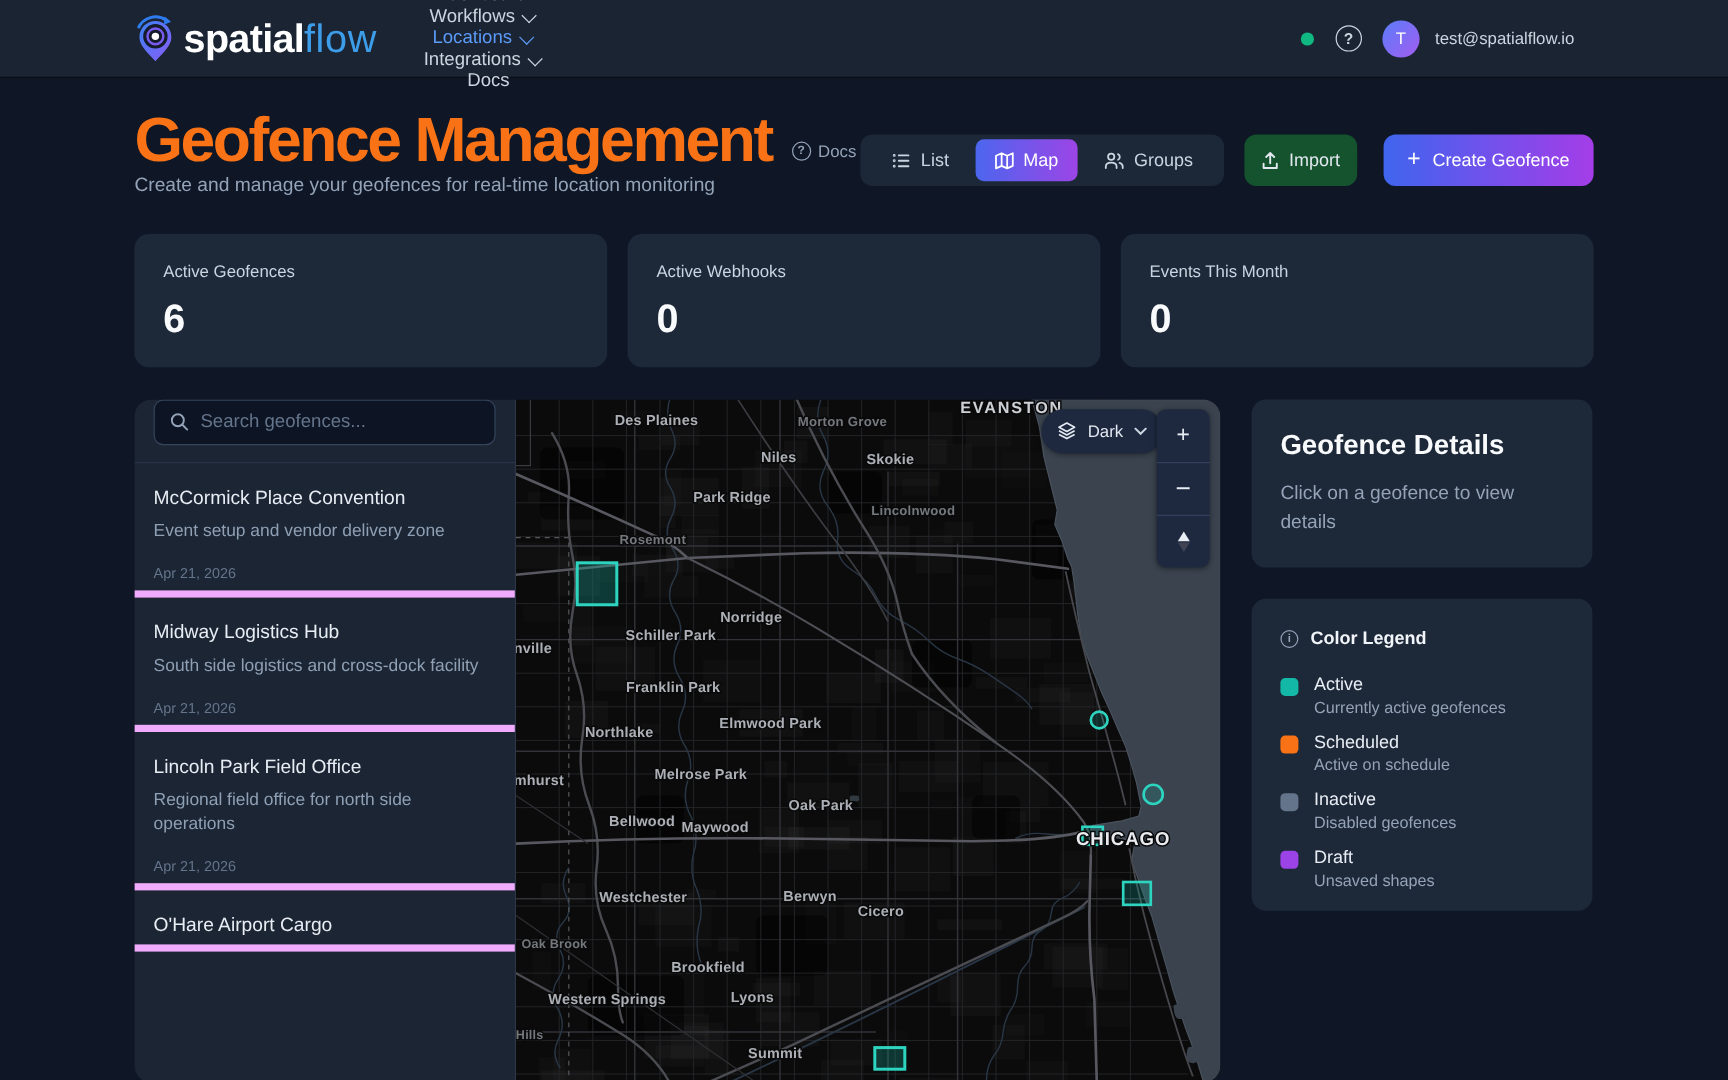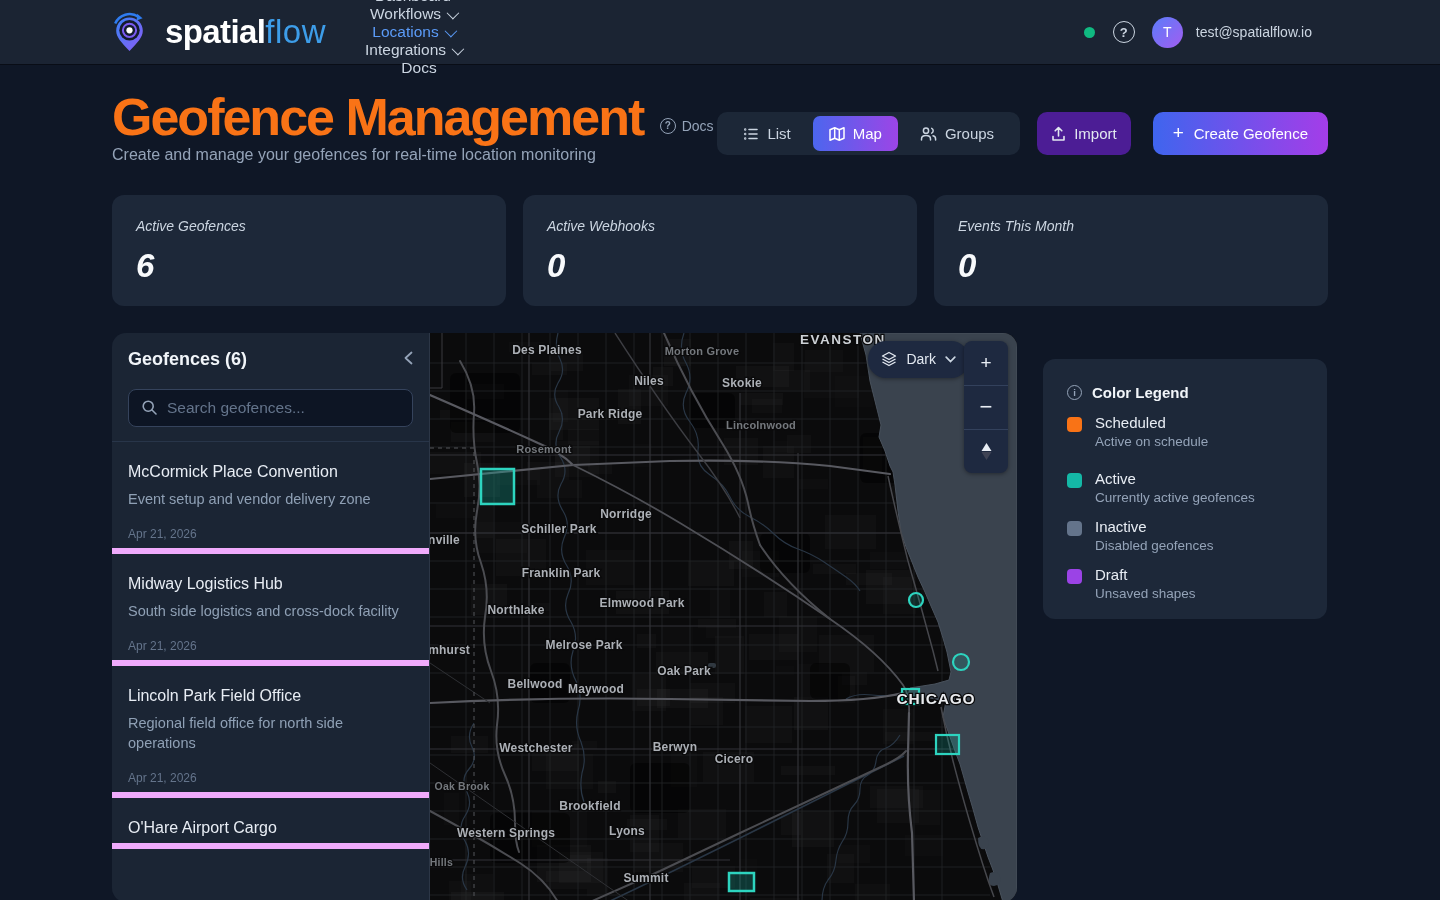--- a/index.html
+++ b/index.html
@@ -4,21 +4,21 @@
 <title>SpatialFlow — Geofence Management</title>
 <style>
 * { margin:0; padding:0; box-sizing:border-box; }
 html,body { width:1440px; height:900px; overflow:hidden; }
 body { background:#0f1726; font-family:"Liberation Sans", sans-serif; color:#e2e8f0; }
 .wrap { width:1216px; margin:0 auto; }
 
 
 .nav { height:64px; background:#1b2433; box-shadow:0 1px 0 rgba(0,0,0,0.4); }
 .nav-in { width:1216px; margin:0 auto; height:64px; display:flex; align-items:center; padding-right:16px; }
-.brand { display:flex; align-items:center; gap:18px; }
+.brand { display:flex; align-items:center; gap:6px; }
 .brand-txt { font-size:33px; font-weight:bold; letter-spacing:-0.6px; color:#fff; }
 .brand-txt .flow { font-weight:normal; color:#3d9de9; letter-spacing:0.5px; }
 .nav-links { display:flex; align-items:center; margin-left:39px;flex-direction:column; }
 .nav-links a { text-decoration:none; color:#cbd5e1; font-size:15.5px; margin-right:33px; display:flex; align-items:center; gap:6px; }
 .nav-links a.active { color:#5b9bf8; }
 .nav-links a.docs { margin-left:12px; }
 .chev { width:9px; height:9px; border-right:1.8px solid currentColor; border-bottom:1.8px solid currentColor; transform:rotate(45deg) translateY(-2px); display:inline-block; }
 .nav-right { margin-left:auto; display:flex; align-items:center; }
 .dot-green { width:11px; height:11px; border-radius:50%; background:#10b981; }
 .help { width:22px; height:22px; border-radius:50%; border:1.6px solid #cbd5e1; color:#cbd5e1; font-size:13px; font-weight:bold; display:flex; align-items:center; justify-content:center; margin-left:18px; }
@@ -28,27 +28,27 @@
 
 .pagehead { position:relative; margin-top:32px; }
 h1 { font-size:52px; line-height:42px; font-weight:bold; color:#f97316; letter-spacing:-2px; display:inline; }
 .docs-tip { display:inline-flex; align-items:center; gap:6px; color:#94a3b8; font-size:14px; margin-left:12px; position:relative; top:-6px; }
 .qicon { width:16px; height:16px; border-radius:50%; border:1.4px solid #94a3b8; font-size:10px; font-weight:bold; display:inline-flex; align-items:center; justify-content:center; }
 .sub { font-size:16px; line-height:18px; color:#94a3b8; margin-top:6px; }
 .headbtns { position:absolute; right:0; top:16px; display:flex; align-items:center; }
 .seg { display:flex; align-items:center; background:#1c2737; border-radius:10px; padding:4px; height:43px; }
 .seg .s-item { display:flex; align-items:center; gap:8px; color:#cbd5e1; font-size:15px; padding:0 22px; height:35px; border-radius:7px; }
 .seg .s-item.on { padding:0 16px; background:linear-gradient(90deg,#4c66ee,#9c45e6); color:#fff; }
-.btn-import { display:flex; align-items:center; gap:8px; background:#4c1d95; color:#e2e8f0; font-size:15px; height:43px; padding:12px 14px; border-radius:10px; margin-left:17px; }
+.btn-import { display:flex; align-items:center; gap:8px; background:#14532d; color:#e2e8f0; font-size:15px; height:43px; padding:12px 14px; border-radius:10px; margin-left:17px; }
 .btn-create { display:flex; align-items:center; gap:10px; background:linear-gradient(90deg,#3f65ee,#a43de8); color:#fff; font-size:15px; height:43px; padding:0 20px; border-radius:10px; margin-left:22px; }
 .plus { font-size:19px; font-weight:normal; position:relative; top:-1px; }
 
 
 .stats { display:flex; gap:17px; margin-top:31px; }
-.stat { flex:1; background:#1d2839; border-radius:12px; padding:23px 24px; height:111px;font-style:italic; }
+.stat { flex:1; background:#1d2839; border-radius:12px; padding:23px 24px; height:111px; }
 .stat .lbl { font-size:14px; color:#cbd5e1; }
 .stat .num { font-size:33px; line-height:33px; font-weight:bold; color:#f8fafc; margin-top:15px; }
 
 
 .main { display:flex; gap:26px; margin-top:27px; height:569px; }
 .mapcard { width:905px; display:flex; border-radius:14px; overflow:hidden; }
 .panel { width:318px; background:#1b2534; border-right:1px solid rgba(148,163,184,0.14); flex-shrink:0; }
 .panel-head { display:flex; align-items:center; justify-content:space-between; padding:14px 16px 17px; }
 .panel-head .t { font-size:18px; line-height:25px; font-weight:bold; color:#f1f5f9; }
 .collapse { color:#94a3b8; font-size:15px; }
@@ -172,26 +172,20 @@
       </div>
     <div class="stat">
         <div class="lbl">Events This Month</div>
         <div class="num">0</div>
       </div>
   </div>
 
   <div class="main">
     <div class="mapcard">
       <div class="panel">
-        <div class="panel-head">
-          <div class="t">Geofences (6)</div>
-          <div class="collapse"><svg width="9" height="14" viewBox="0 0 9 14" fill="none" stroke="#94a3b8" stroke-width="1.8" stroke-linecap="round" stroke-linejoin="round">
-                <path d="M7.5 1.5 L1.5 7 L7.5 12.5"></path>
-              </svg></div>
-        </div>
         <div class="searchbox">
           <svg width="17" height="17" viewBox="0 0 17 17" fill="none" stroke="#94a3b8" stroke-width="1.6" stroke-linecap="round">
               <circle cx="7.2" cy="7.2" r="5"></circle>
               <path d="M11 11 L15 15"></path>
             </svg>
           <span>Search geofences...</span>
         </div>
         <div class="glist">
           <div class="gitem">
             <div class="n">McCormick Place Convention</div>
@@ -470,36 +464,40 @@
           <div class="zbtn">
               <svg width="13" height="19" viewBox="0 0 13 19">
                 <path d="M6.5 1 L11.5 9 H1.5 Z" fill="#e8edf4"></path>
                 <path d="M6.5 18 L11.5 10 H1.5 Z" fill="#3f4354"></path>
               </svg>
             </div>
         </div>
       </div>
     </div>
     <div class="rcol">
+      <div class="card">
+        <h2>Geofence Details</h2>
+        <div class="muted">Click on a geofence to view details</div>
+      </div>
       <div class="card legend">
         <div class="leg-head"><span class="icirc">i</span>Color Legend</div>
+        <div class="leg-item" style="margin-top:20px;">
+            <div class="sw" style="background:#14b8a6;"></div>
+            <div>
+              <div class="lt">Active</div>
+              <div class="ld">Currently active geofences</div>
+            </div>
+          </div>
         <div class="leg-item">
             <div class="sw" style="background:#f97316;"></div>
             <div>
               <div class="lt">Scheduled</div>
               <div class="ld">Active on schedule</div>
             </div>
           </div>
-        <div class="leg-item" style="margin-top:20px;">
-            <div class="sw" style="background:#14b8a6;"></div>
-            <div>
-              <div class="lt">Active</div>
-              <div class="ld">Currently active geofences</div>
-            </div>
-          </div>
         <div class="leg-item">
             <div class="sw" style="background:#64748b;"></div>
             <div>
               <div class="lt">Inactive</div>
               <div class="ld">Disabled geofences</div>
             </div>
           </div>
         <div class="leg-item">
             <div class="sw" style="background:#9b43e6;"></div>
             <div>

